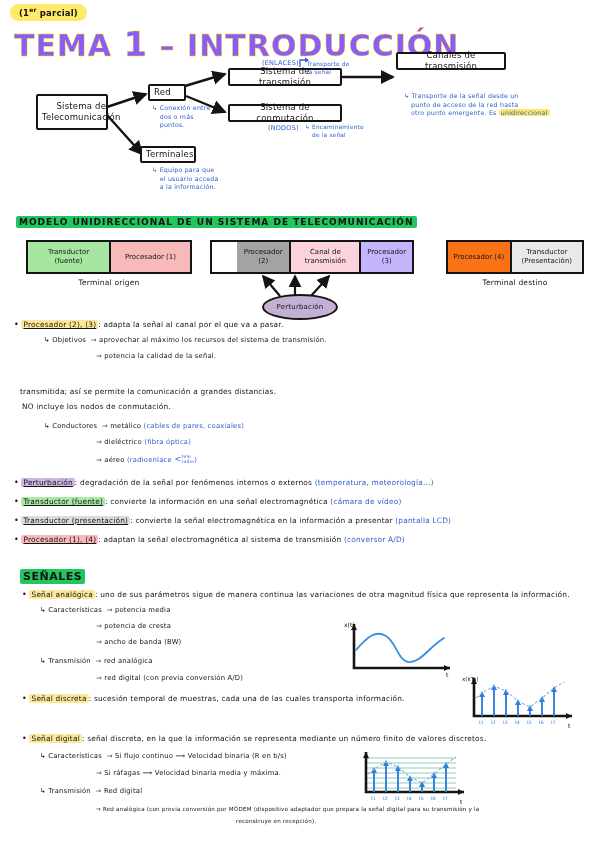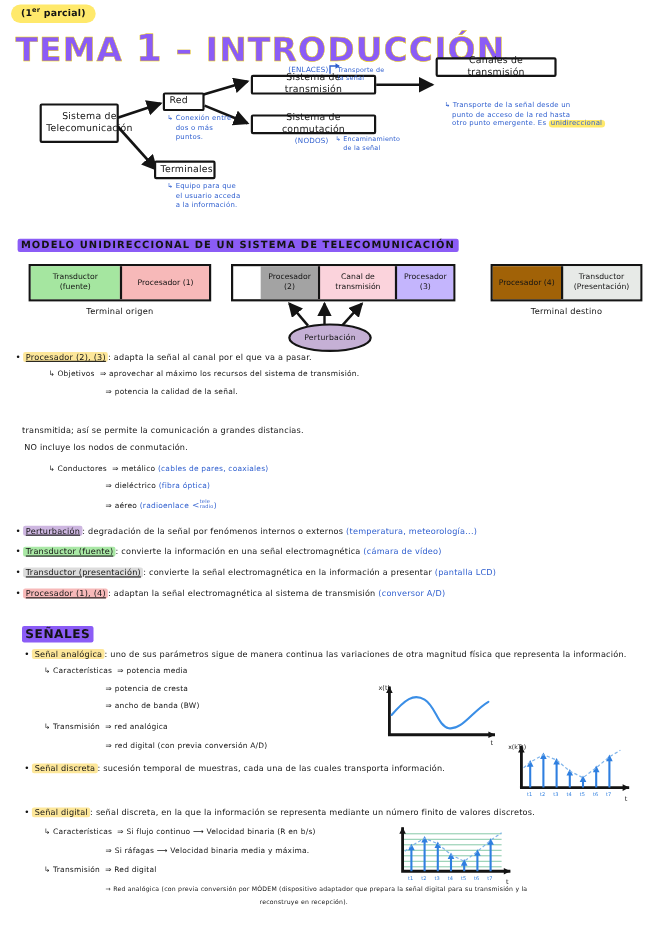--- a/index.html
+++ b/index.html
@@ -53,21 +53,21 @@
     padding:2px 4px;box-sizing:border-box;
   }
   .note{font-size:6.3px;line-height:1.35;color:#2f5fcf;}
 
   
   #flow-svg{position:absolute;left:0;top:60px;width:599px;height:140px;}
 
   
   .sec-head{
     font-size:9px;font-weight:bold;letter-spacing:1px;color:#141414;
-    background:#8b5cf6;padding:1px 3px;border-radius:2px;display:inline-block;
+    background:#22c55e;padding:1px 3px;border-radius:2px;display:inline-block;
   }
 
   
   .mgroup{position:absolute;display:flex;border:2.2px solid #141414;box-sizing:border-box;}
   .mcell{
     display:flex;align-items:center;justify-content:center;text-align:center;
     font-size:7px;line-height:1.25;color:#141414;box-sizing:border-box;
     padding:2px 3px;
   }
   .mcell + .mcell{border-left:2.2px solid #141414;}
@@ -213,21 +213,21 @@
     <path d="M55,34 L38,14" stroke="#141414" stroke-width="2.2" fill="none" marker-end="url(#ah)"></path>
     <path d="M70,34 L70,14" stroke="#141414" stroke-width="2.2" fill="none" marker-end="url(#ah)"></path>
     <path d="M86,34 L104,14" stroke="#141414" stroke-width="2.2" fill="none" marker-end="url(#ah)"></path>
   </svg>
 
   <div id="perturb" class="hw" style="left:262px;top:294px;width:72px;height:22px;">
     <span>Perturbación</span>
   </div>
 
   <div class="mgroup" style="left:446px;top:240px;width:138px;height:34px;">
-    <div class="mcell" style="width:46%;background:#a16207;">Procesador (4)</div>
+    <div class="mcell" style="width:46%;background:#f97316;">Procesador (4)</div>
     <div class="mcell" style="width:54%;background:#e7eae7;white-space:pre-line;">Transductor
 (Presentación)</div>
   </div>
   <div class="mcap hw" style="left:446px;top:278px;width:138px;">Terminal destino</div>
 
   <div class="line hw" style="left:14px;top:320px;">
     <span class="bullet">•</span>
     <span class="hl-yellow-soft" style="text-decoration:underline;">Procesador (2), (3)</span><span>: adapta la señal al canal por el que va a pasar.</span>
   </div>
   <div class="line hw sm" style="left:44px;top:336px;">

